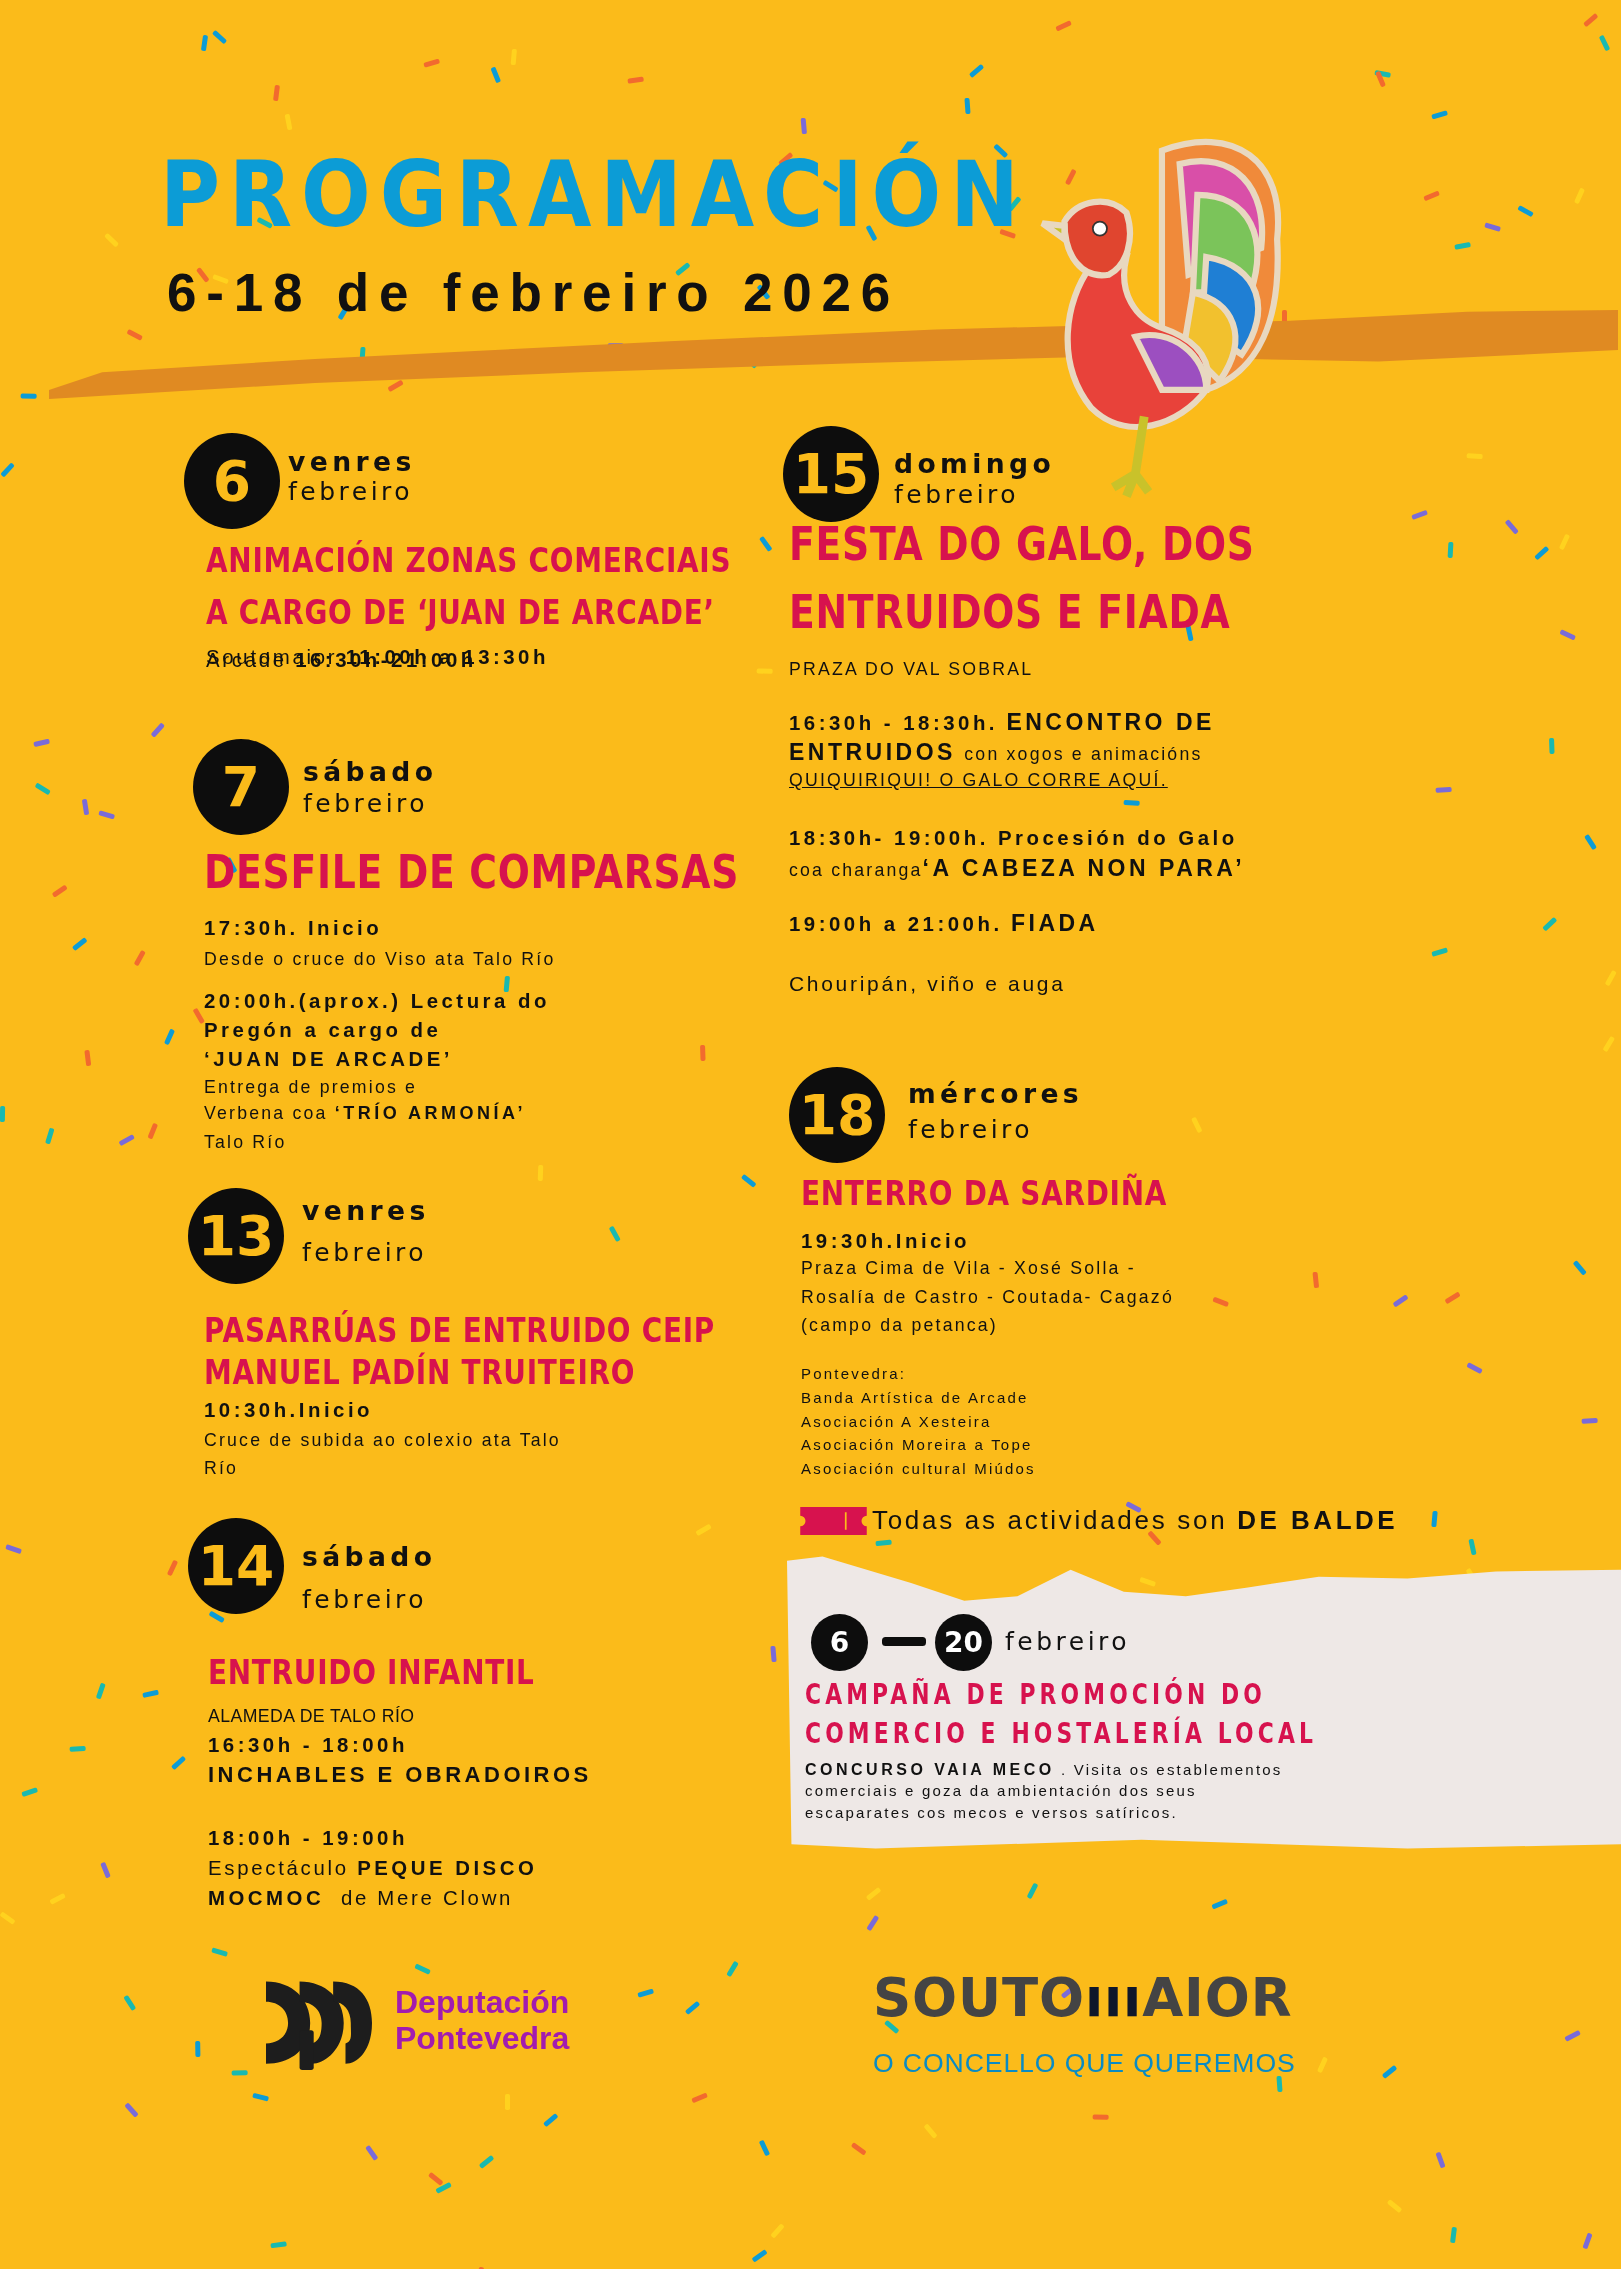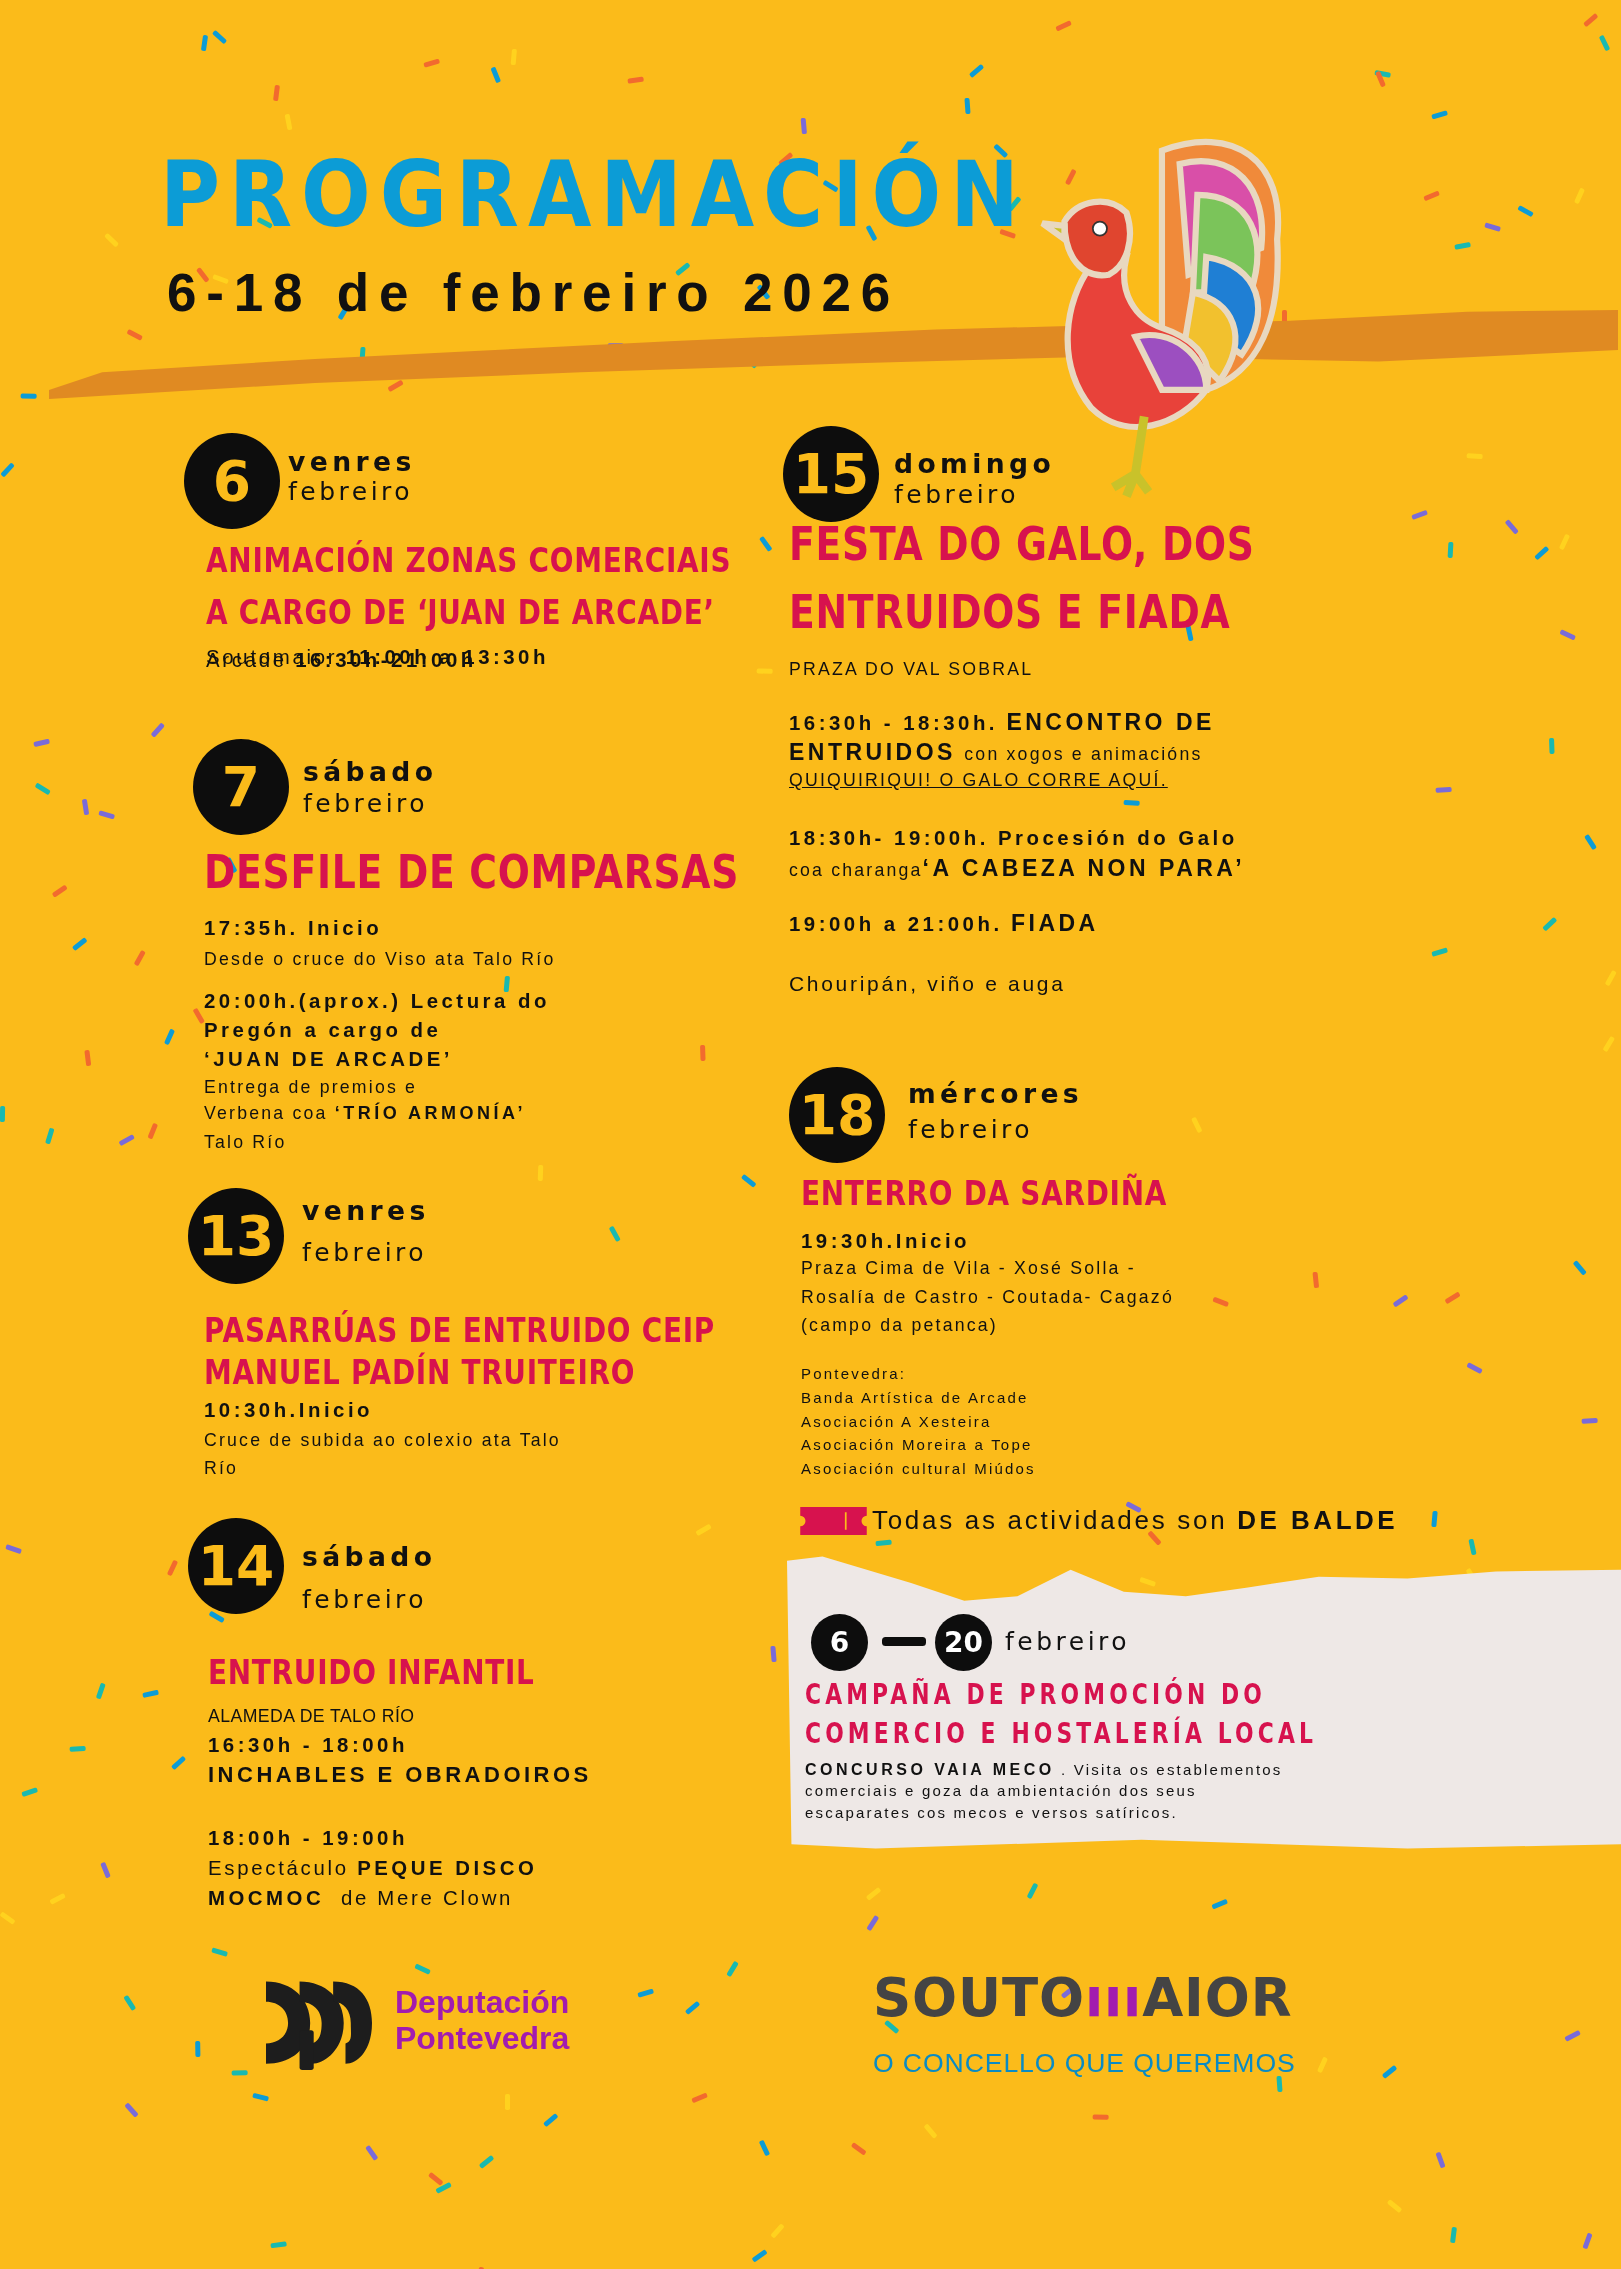--- a/index.html
+++ b/index.html
@@ -66,21 +66,21 @@
     color: #D7124E; font-size: 28px; letter-spacing: 5.3px; transform: scaleX(0.78); transform-origin: left top; white-space: nowrap;
   }
   .ticket { position: absolute; left: 800px; top: 1507px; width: 67px; height: 28px; }
 
   .logo-dp { position: absolute; left: 266px; top: 1977px; width: 106px; height: 93px; }
   .dp-text { position: absolute; left: 395px; font-size: 32px; font-weight: bold; color: #a21caf; }
   .souto {
     position: absolute; left: 873px; top: 1967px; font-family: "DejaVu Sans", sans-serif;
     font-weight: bold; font-size: 53px; color: #444; letter-spacing: 0.9px;
   }
-  .souto .m { color: #a21caf; }
+  .souto .m { color: #0f172a; }
   .souto-tag { position: absolute; left: 873px; top: 2048px; font-size: 26.6px; color: #0A8BC4; letter-spacing: 0.9px; }
 </style>
 </head>
 <body>
 
 <div id="confetti">
     <div class="confetti" style="left: 127px; top: 1995px; background: rgb(25, 185, 176); transform: rotate(147deg);"></div>
     <div class="confetti" style="left: 124px; top: 1132px; background: rgb(122, 107, 216); transform: rotate(241deg);"></div>
     <div class="confetti" style="left: 286px; top: 114px; background: rgb(255, 210, 30); transform: rotate(349deg);"></div>
     <div class="confetti" style="left: 196px; top: 1008px; background: rgb(242, 106, 46); transform: rotate(150deg);"></div>
@@ -277,21 +277,21 @@
 <div class="day-month" style="left:288px;top:477px;">febreiro</div>
 <div class="event-title" style="left:206px;top:537px;">ANIMACIÓN ZONAS COMERCIAIS</div>
 <div class="event-title" style="left:206px;top:589px;">A CARGO DE ‘JUAN DE ARCADE’</div>
 <div class="line" style="left:206px;top:644px;"><span>Soutomaior</span> <span class="b">11:00h a 13:30h</span></div>
 <div class="line" style="left:206px;top:647px;"><span>Arcade</span> <span class="b">16:30h-21:00h</span></div>
 
 <div class="day-badge" style="left:193px;top:739px;">7</div>
 <div class="day-name" style="left:303px;top:756px;">sábado</div>
 <div class="day-month" style="left:303px;top:789px;">febreiro</div>
 <div class="event-title big" style="left:204px;top:842px;">DESFILE DE COMPARSAS</div>
-<div class="line b" style="left:204px;top:915px;">17:35h. Inicio</div>
+<div class="line b" style="left:204px;top:915px;">17:30h. Inicio</div>
 <div class="line small" style="left:204px;top:947px;">Desde o cruce do Viso ata Talo Río</div>
 <div class="line b" style="left:204px;top:980px;margin-top:8px;">20:00h.(aprox.) Lectura do</div>
 <div class="line b" style="left:204px;top:1017px;">Pregón a cargo de</div>
 <div class="line b" style="left:204px;top:1046px;">‘JUAN DE ARCADE’</div>
 <div class="line small" style="left:204px;top:1075px;">Entrega de premios e</div>
 <div class="line small" style="left:204px;top:1101px;"><span>Verbena coa</span> <span class="b" style="font-size:18px">‘TRÍO ARMONÍA’</span></div>
 <div class="line small" style="left:204px;top:1130px;">Talo Río</div>
 
 <div class="day-badge" style="left:188px;top:1188px;">13</div>
 <div class="day-name" style="left:302px;top:1195px;">venres</div>

